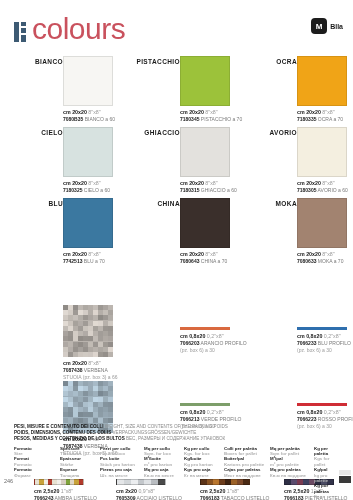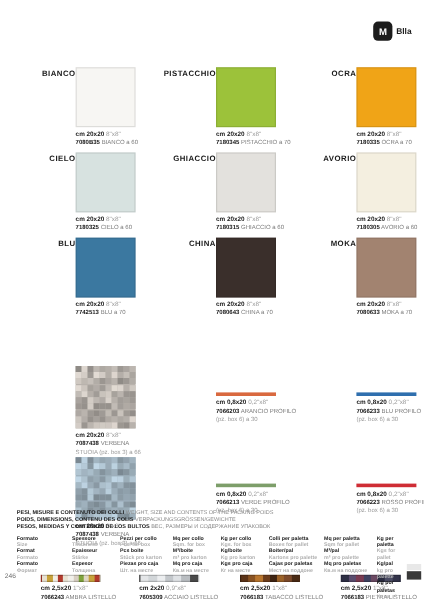--- a/index.html
+++ b/index.html
@@ -70,20 +70,27 @@
   .sidebar-mark { position:absolute; right: 2px; top: 470px; width: 12px; height: 16px; }
   .sidebar-mark .sm1 { width:12px; height:5px; background:#e8e8e8; }
   .sidebar-mark .sm2 { width:12px; height:7px; background:#3a3a3a; margin-top:1px; }
 </style>
 </head>
 <body>
 
 <div class="page">
 
   <div class="header">
+    <div class="logo-wrap">
+      <div class="logo-mark">
+        <div class="bar b1"></div>
+          <div class="bar b2"></div>
+      </div>
+      <div class="logo-text">colours</div>
+    </div>
     <div class="brand-badge">
       <div class="brand-square">M</div>
       <div class="brand-name">Blla</div>
     </div>
   </div>
 
   <div class="tile-grid">
     <div class="tile-row">
       <div class="tile-cell">
         <div class="tile-name">BIANCO</div>

